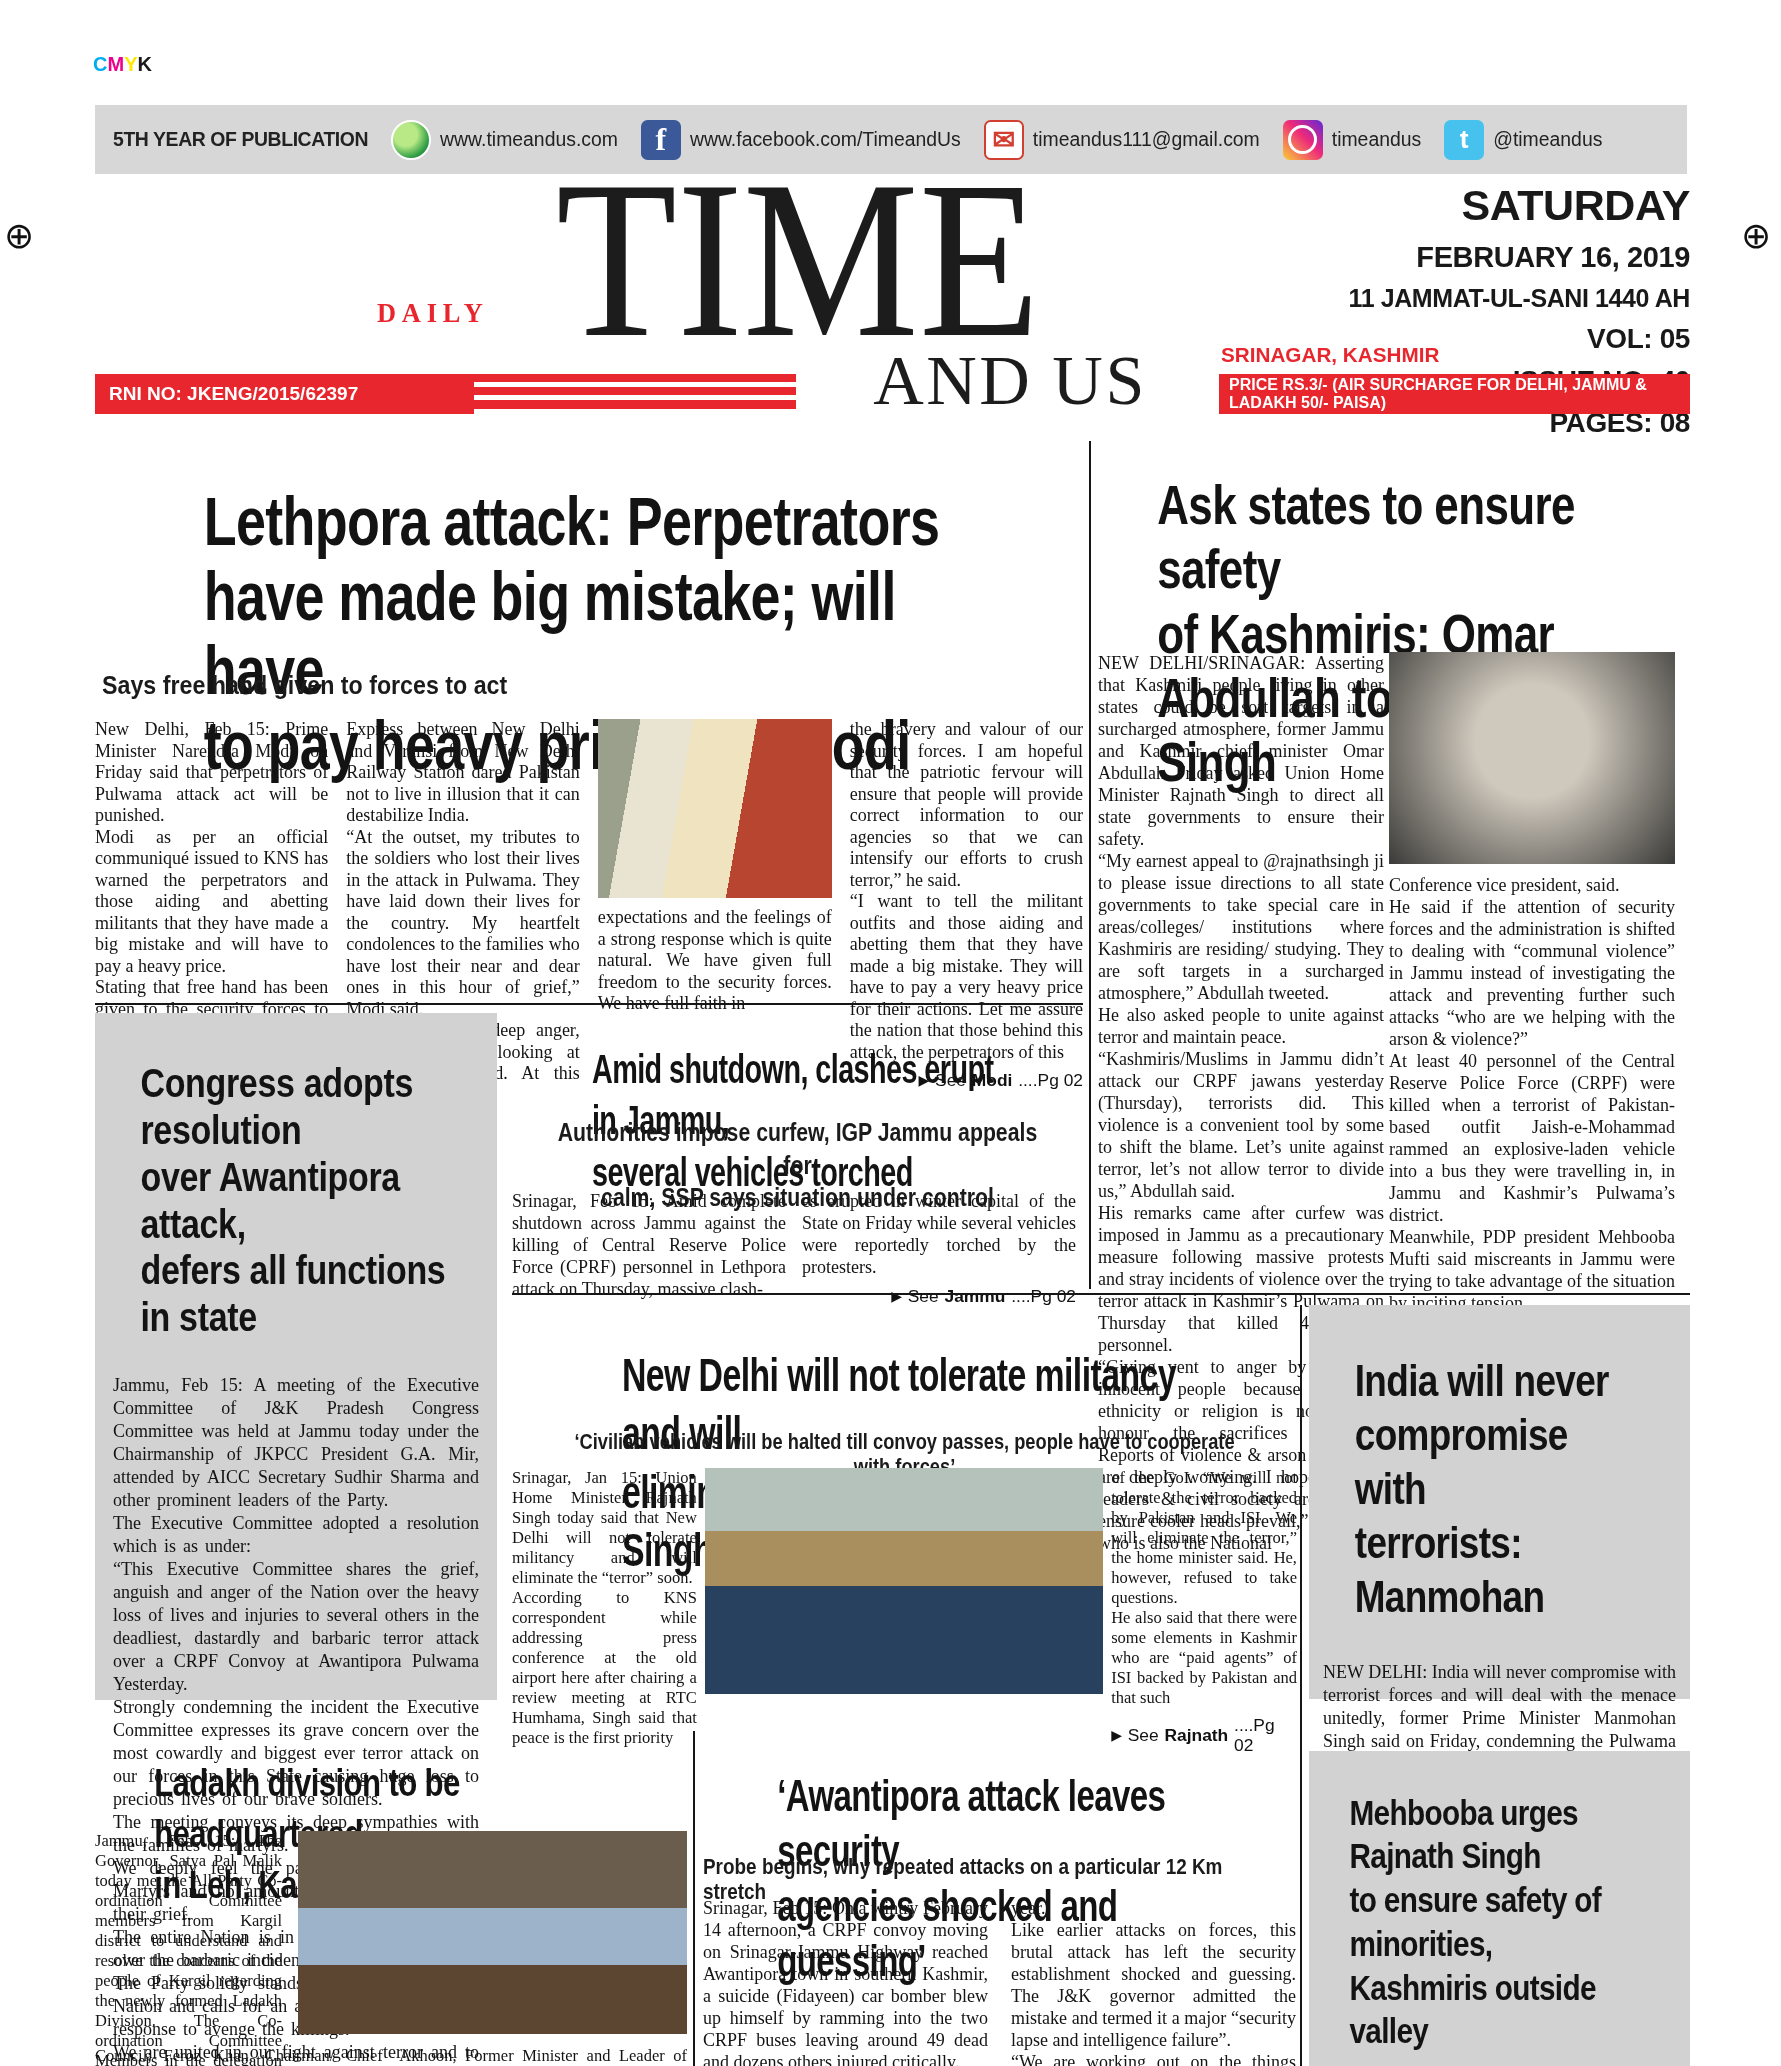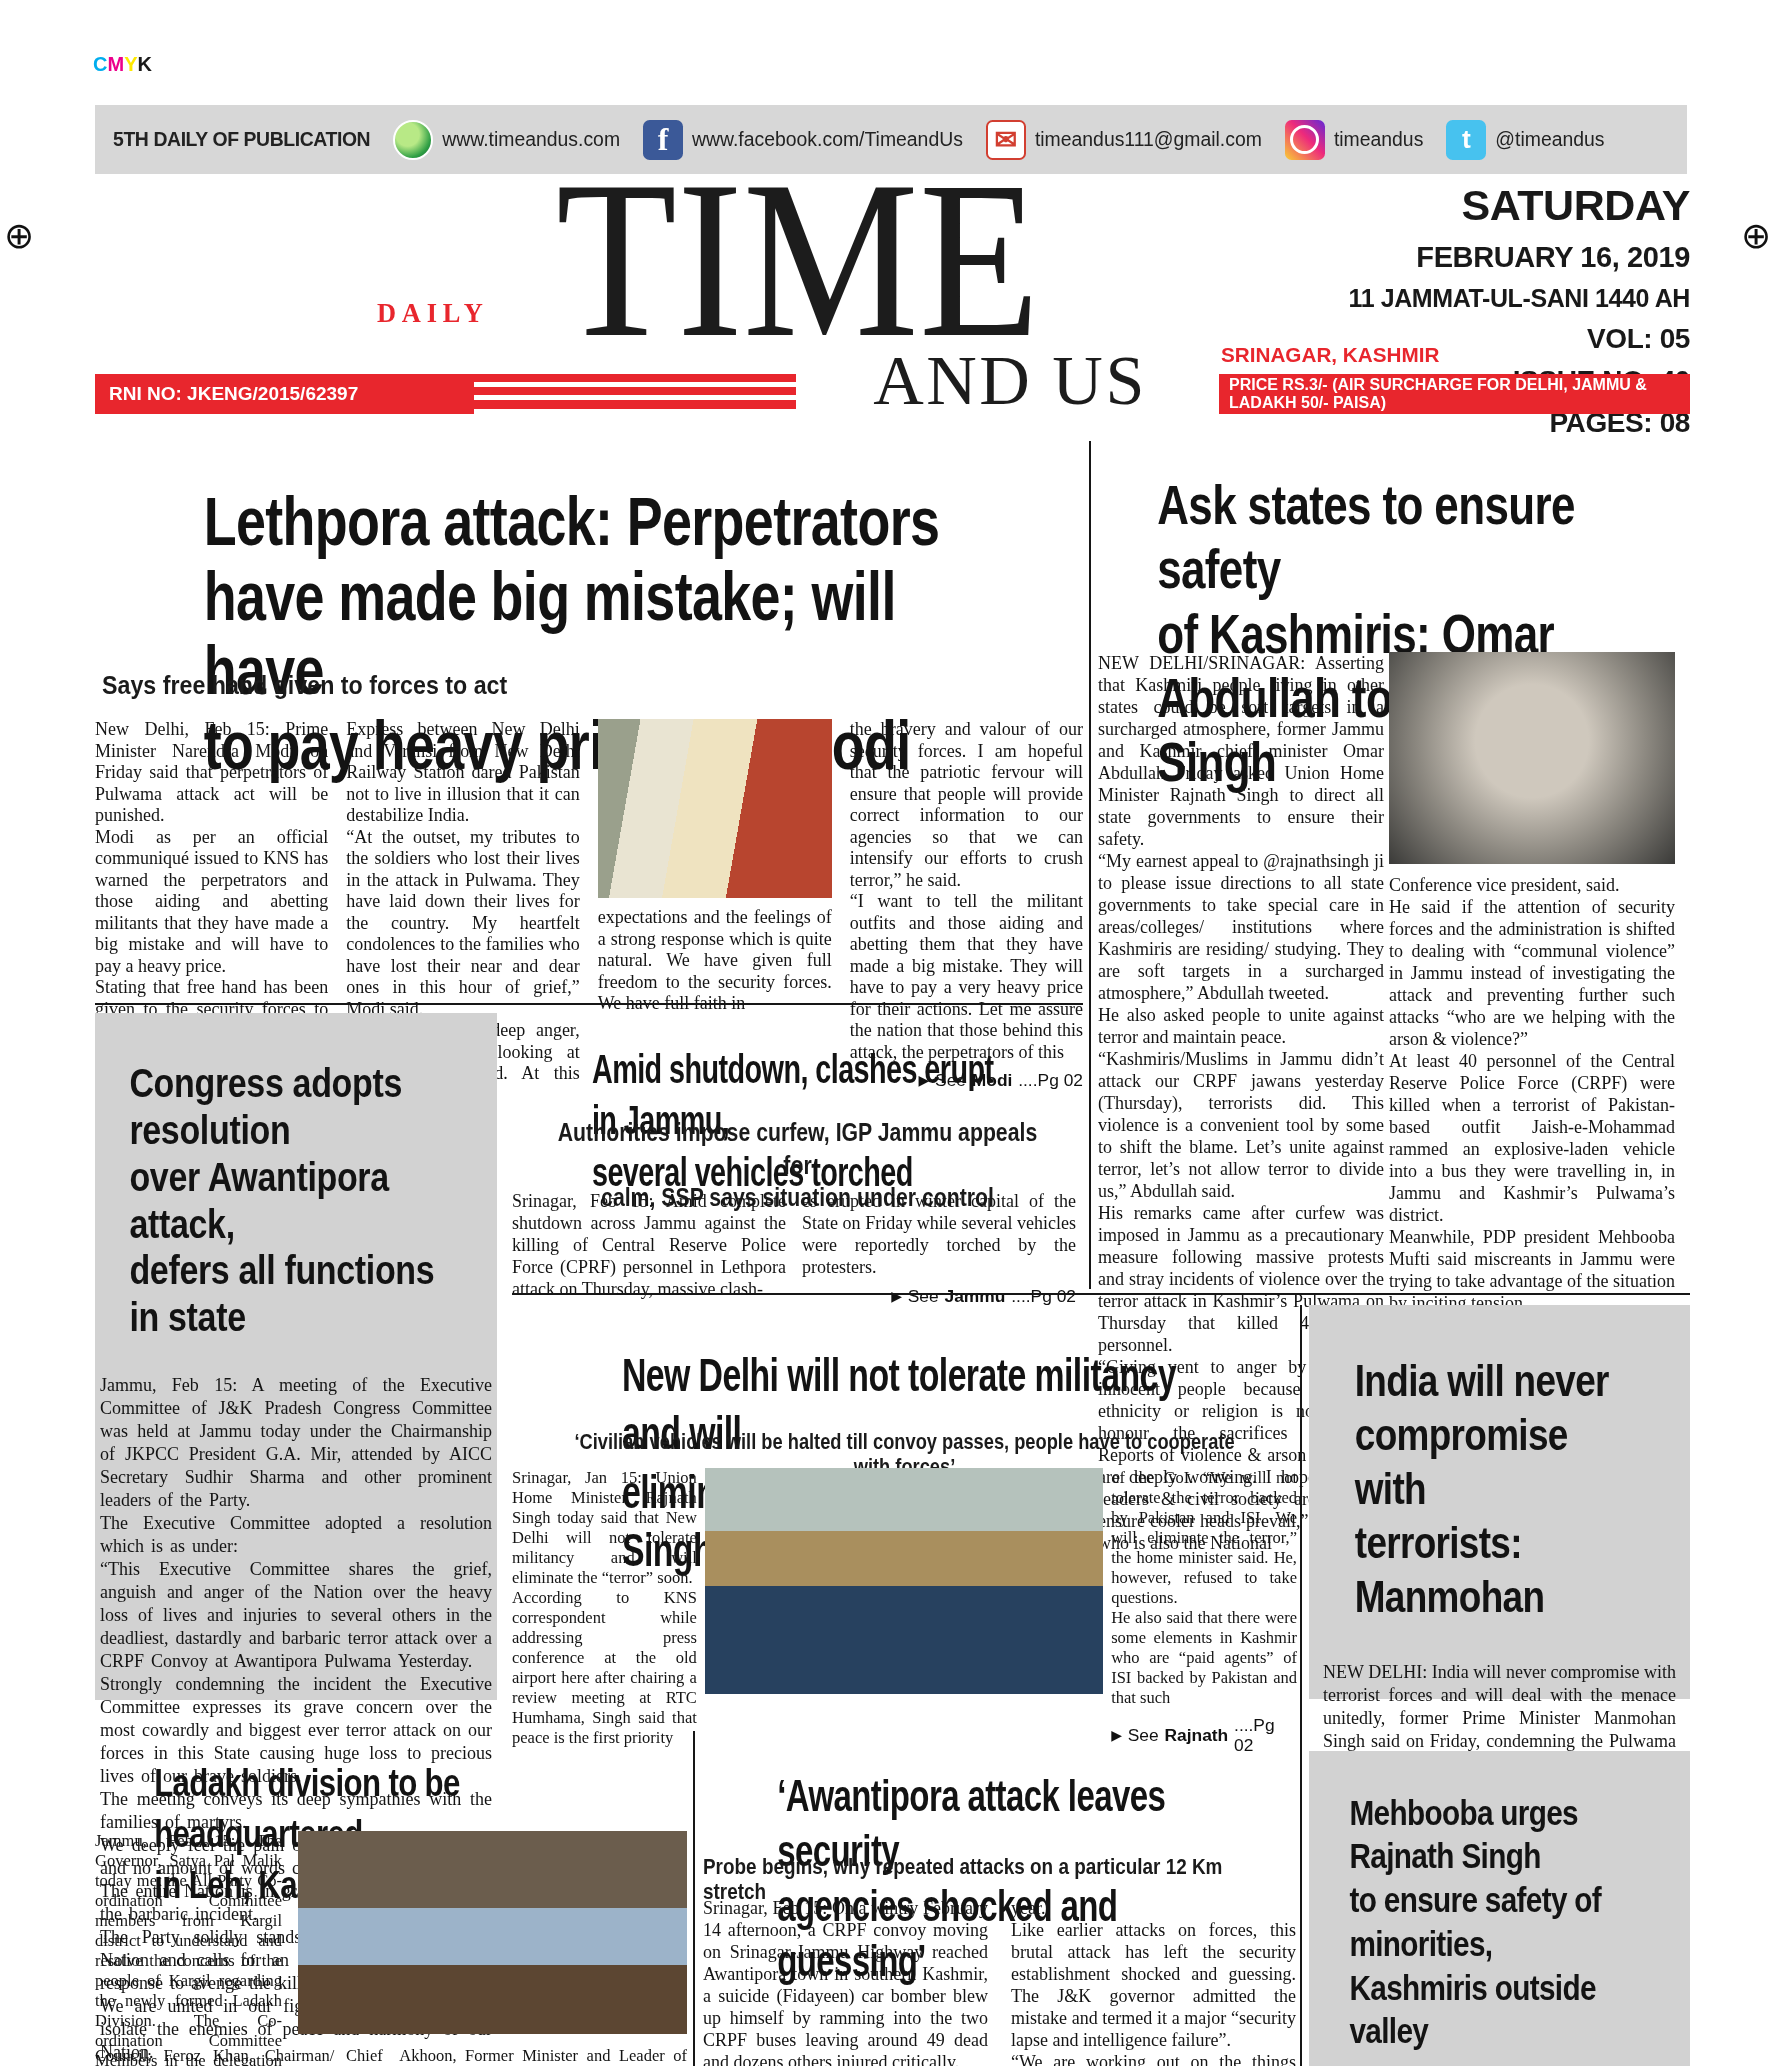--- a/index.html
+++ b/index.html
@@ -56,21 +56,21 @@
   #lead-body .lc{width:234px;font-size:18px;line-height:21.5px}
   #modi-photo{width:234px;height:179px;background:linear-gradient(100deg,#9aa08c 0 16%,#e9e4d2 16% 36%,#efe3c0 36% 60%,#b8452f 60% 100%);margin-bottom:9px}
   #lead-rule{left:95px;top:1003px;width:988px}
   
   #omar-vrule{left:1089px;top:441px;height:848px}
   #omar-hl{left:1098px;top:436px;width:592px;font-size:55px;line-height:1.17}
   #omar-body{left:1098px;top:652px;width:592px;display:flex;gap:5px}
   #omar-body .oc{width:286px;font-size:18px;line-height:22px}
   #omar-photo{width:286px;height:212px;background:radial-gradient(circle at 50% 42%,#cfc8bd 0 30%,#8e8a82 60%,#3a3a38 100%);margin-bottom:10px}
   
-  #congress{left:95px;top:1013px;width:402px;height:687px;padding:14px 5px;box-sizing:border-box}
+  #congress{left:95px;top:1013px;width:402px;height:687px;padding:14px 18px;box-sizing:border-box}
   #congress .hl{font-size:40px;line-height:1.17;letter-spacing:-0.4px}
   #congress .bodytxt{margin-top:12.4px;font-size:18px;line-height:23px;word-spacing:2.5px}
   
   #amid-hl{left:512px;top:1011px;width:571px;font-size:40px;line-height:1.28}
   #amid-sub{left:512px;top:1116px;width:571px;font-size:25px;line-height:1.3;text-align:center}
   #amid-body{left:512px;top:1190px;width:571px;display:flex;gap:16px}
   #amid-body .ac{width:274px;font-size:18px;line-height:22px}
   #mid-rule{left:512px;top:1293px;width:1178px;height:1.7px}
   
   #raj-hl{left:512px;top:1307px;width:785px;font-size:47px;line-height:1.24}
@@ -105,21 +105,21 @@
 <body>
 
 <div id="page">
 
   <div class="abs sans" id="cmyk-top"><span class="c-c">C</span><span class="c-m">M</span><span class="c-y">Y</span><span class="c-k">K</span></div>
   <div class="abs" id="reg-left">⊕</div>
   <div class="abs" id="reg-right">⊕</div>
 
   <div class="abs sans" id="topbar">
     <div class="tb-item" id="tb-year">
-        <span>5TH DAILY OF PUBLICATION</span>
+        <span>5TH YEAR OF PUBLICATION</span>
       </div>
     <div class="tb-item">
         <span class="ico" id="ico-globe"></span>
         <span>www.timeandus.com</span>
       </div>
     <div class="tb-item">
         <span class="ico" id="ico-fb">f</span>
         <span>www.facebook.com/TimeandUs</span>
       </div>
     <div class="tb-item">

